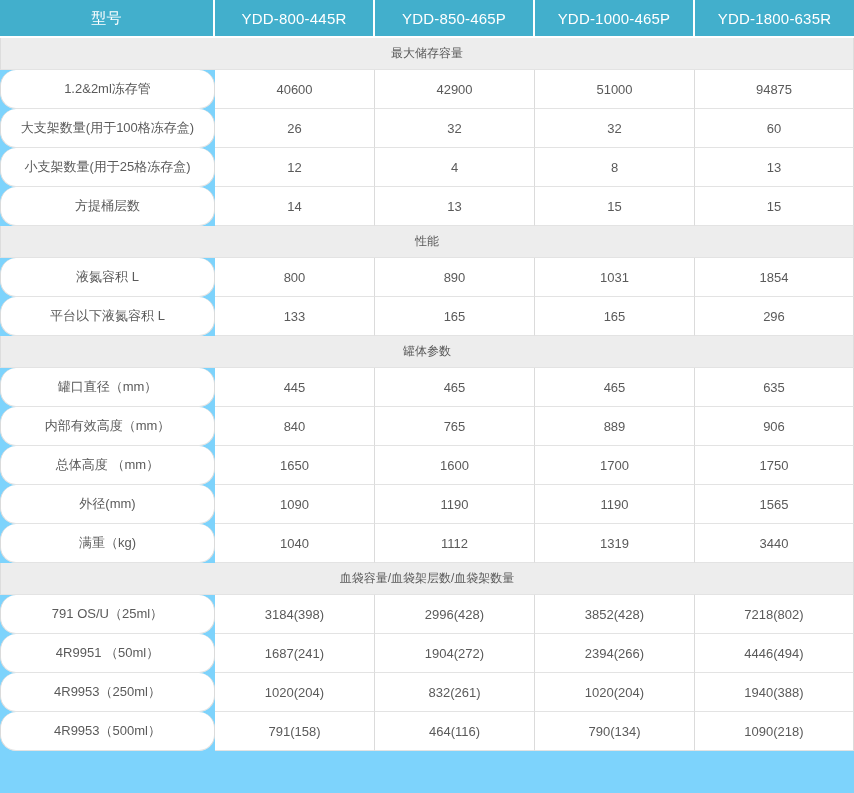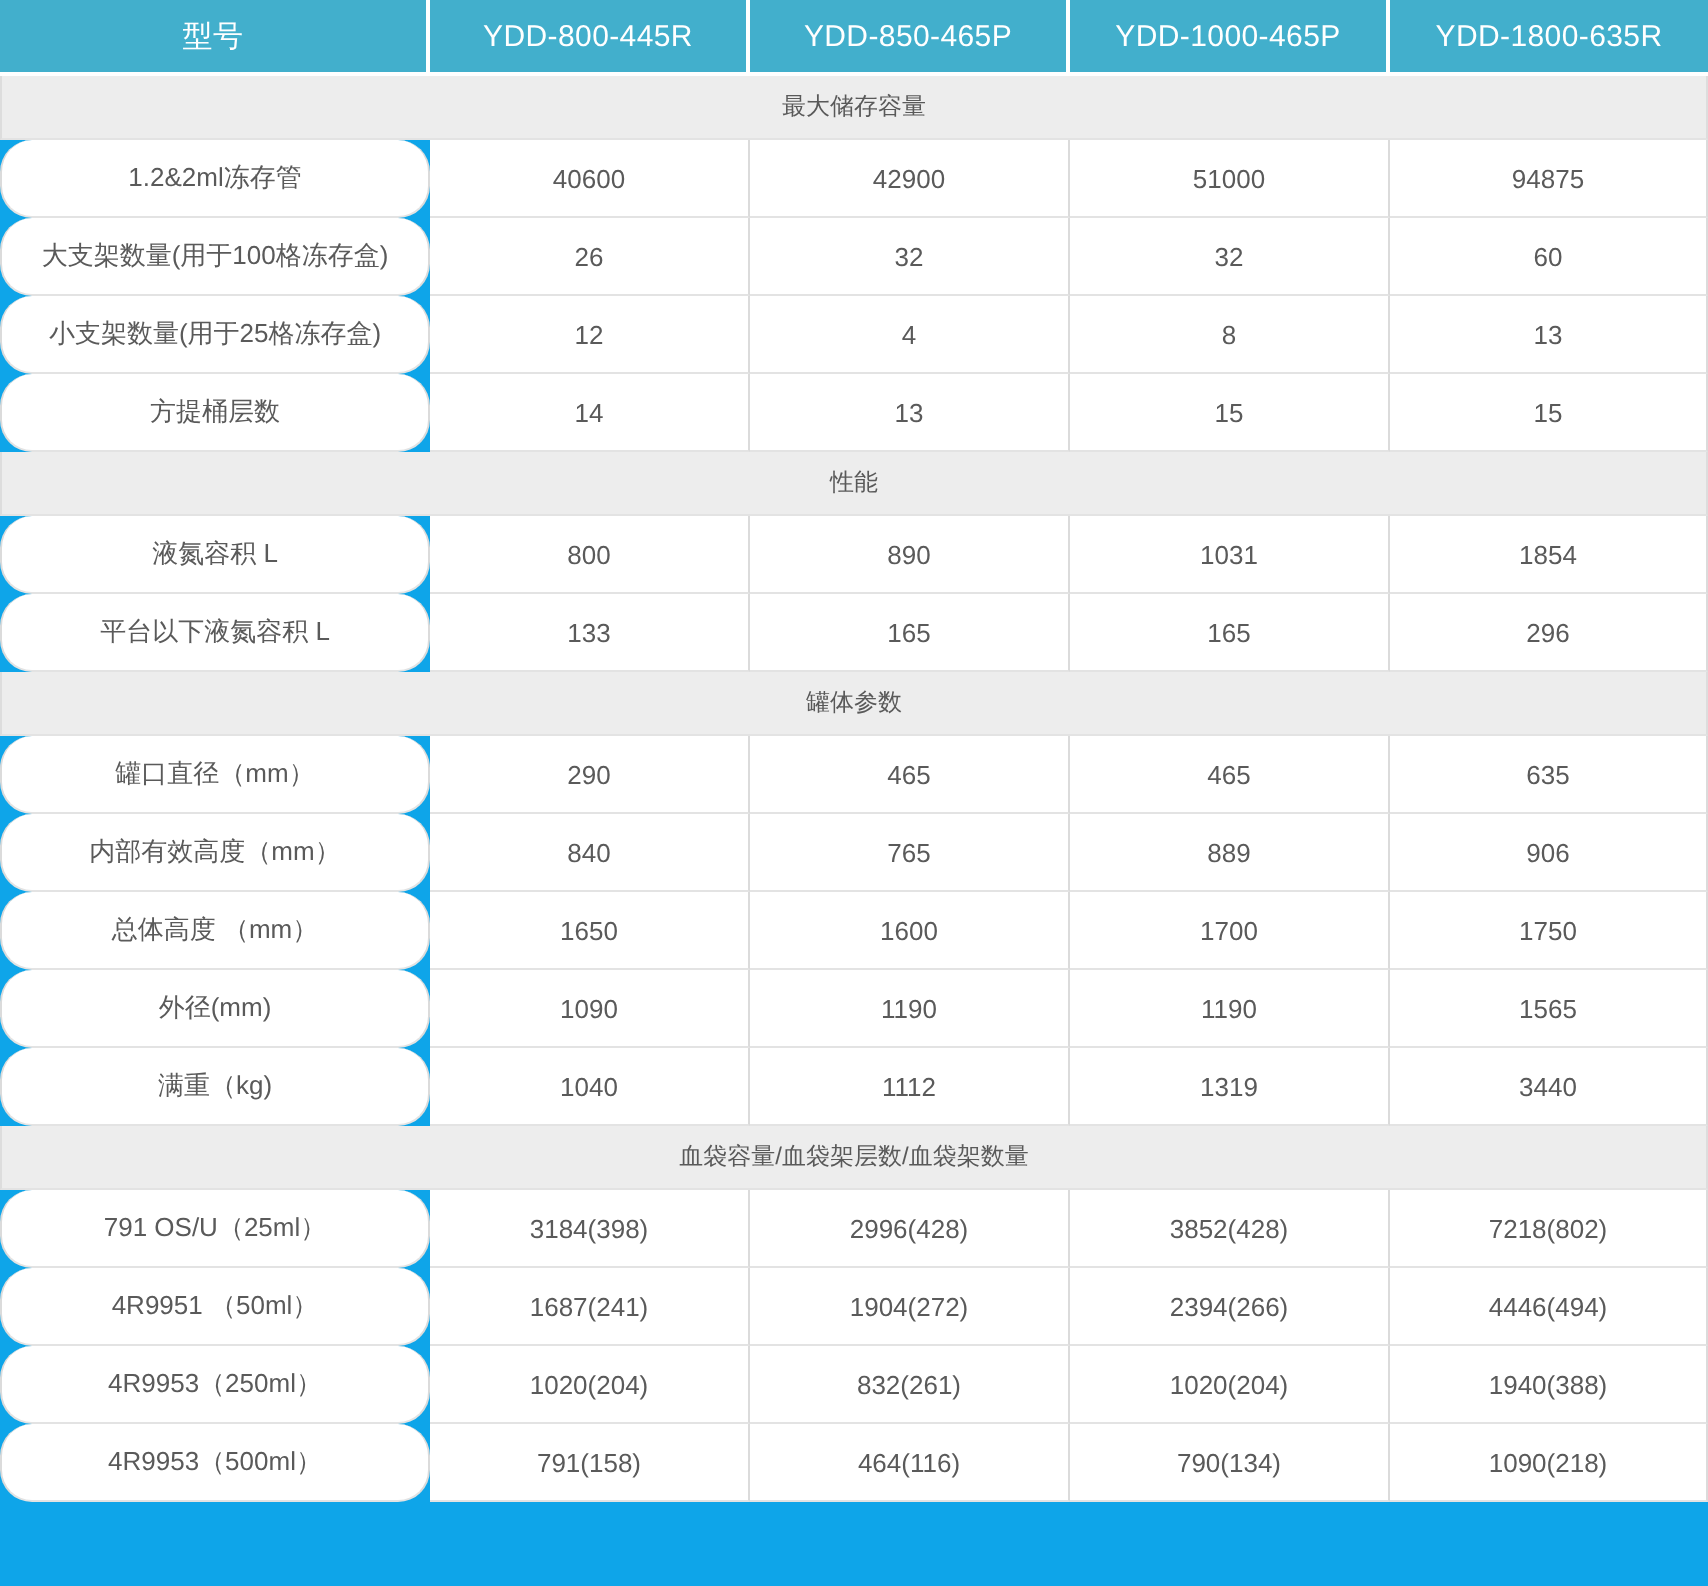--- a/index.html
+++ b/index.html
@@ -1,19 +1,19 @@
 <!DOCTYPE html>
 <html><head>
 <meta charset="utf-8">
 <style>
   html, body { margin: 0; padding: 0; background: #ffffff; }
   .page {
     width: 854px; height: 793px; overflow: hidden;
     font-family: "Liberation Sans", "DejaVu Sans", sans-serif;
-    background: #0ea5e9;
+    background: #7dd3fc;
   }
   table.spec-table {
     width: 854px; table-layout: fixed;
     border-collapse: separate; border-spacing: 0;
   }
   
   th.model-th {
     background: #42AFCC; color: #ffffff;
     font-size: 15px; font-weight: normal;
     height: 36px; padding: 0; text-align: center;
@@ -113,21 +113,21 @@
     <td class="cell">165</td>
     <td class="cell">165</td>
     <td class="cell">296</td>
   </tr>
 
   <tr>
     <td class="band" colspan="5">罐体参数</td>
   </tr>
   <tr>
     <td class="cell first">罐口直径（mm）</td>
-    <td class="cell">290</td>
+    <td class="cell">445</td>
     <td class="cell">465</td>
     <td class="cell">465</td>
     <td class="cell">635</td>
   </tr>
   <tr>
     <td class="cell first">内部有效高度（mm）</td>
     <td class="cell">840</td>
     <td class="cell">765</td>
     <td class="cell">889</td>
     <td class="cell">906</td>

